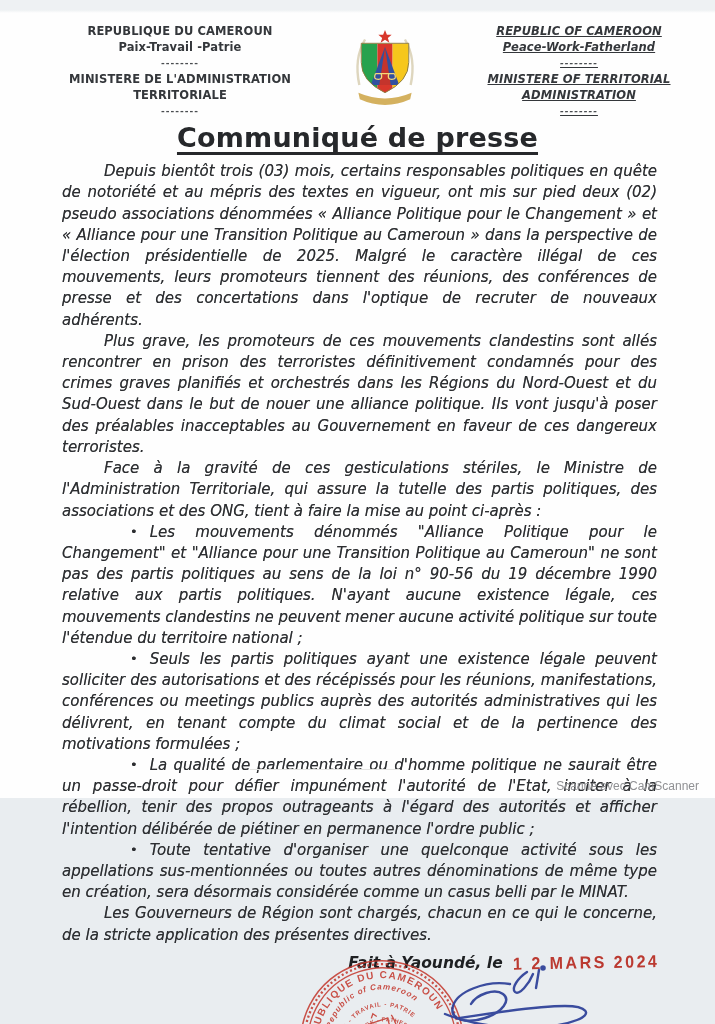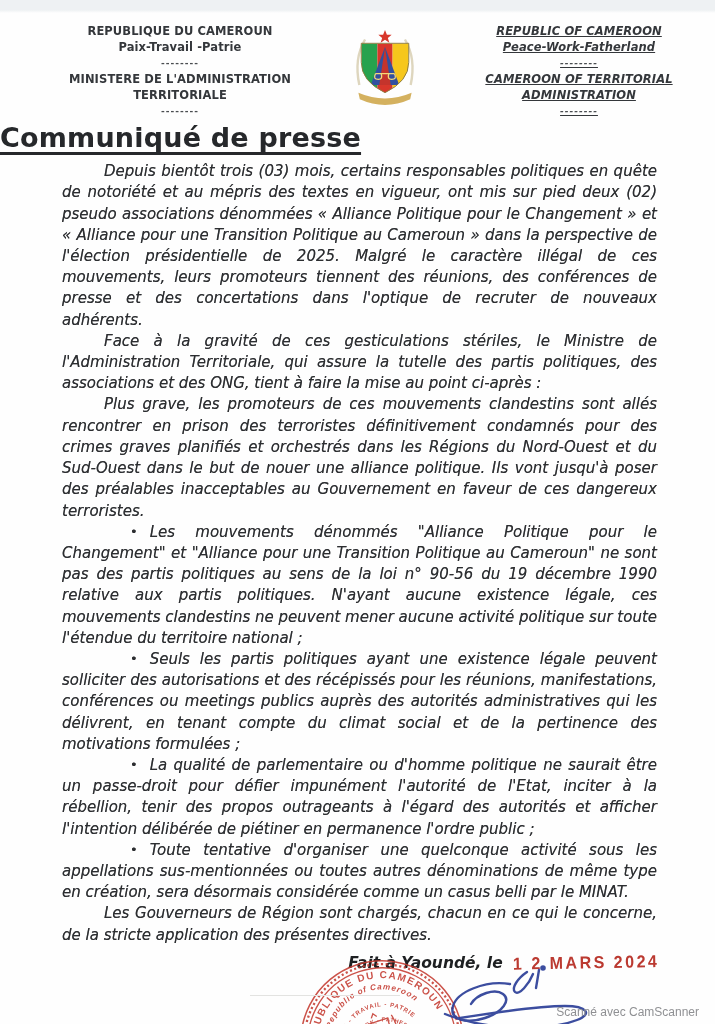--- a/index.html
+++ b/index.html
@@ -4,39 +4,39 @@
 <style>
   * { margin:0; padding:0; box-sizing:border-box; }
   html,body { width:715px; height:1024px; }
   body {
     font-family: "DejaVu Sans", sans-serif;
     background:#e9edf0;
     overflow:hidden;
   }
   .page {
     position:relative;
-    width:715px; height:1024px;
+    width:715px; height:798px;
     background:#fefefe;
     background:linear-gradient(180deg,#eef1f3 0,#eef1f3 10px,#fefefe 13px,#fefefe 100%);
     color:#2b2d30;
   }
   
   .doc-header {
     display:grid;
     grid-template-columns:240px 1fr 220px;
     padding:24px 26px 0 60px;
     align-items:start;
   }
   .hdr-block { text-align:center; font-weight:bold; font-size:11.5px; line-height:1.35; letter-spacing:.1px; color:#34373b; }
   .hdr-block.en { font-style:italic;text-decoration:underline; }
   .hdr-sep { font-size:9px; letter-spacing:1px; color:#4a4d50; line-height:1.9; font-weight:bold; }
   .hdr-center { display:flex; justify-content:center; padding-top:2px; }
   
   .doc-title {
-    text-align:left;
+    text-align:center;
     font-size:27px;
     font-weight:bold;
     color:#26282b;
     margin-top:2px;
     text-decoration:underline;
     text-underline-offset:5px;
     text-decoration-thickness:2.5px;
     letter-spacing:.2px;
   }
   
@@ -118,31 +118,31 @@
         <path d="M15,18 h50 v20 q0,20 -25,32 q-25,-12 -25,-32 z" fill="none" stroke="#8c7a3c" stroke-width="1"></path>
 
         <path d="M12,70 Q40,82 68,70 l-1.5,7 Q40,89 13.5,77 z" fill="#cfa94e" opacity=".9"></path>
       </svg>
     </div>
 
     <div class="hdr-block en">
       <div>REPUBLIC OF CAMEROON</div>
       <div>Peace-Work-Fatherland</div>
       <div class="hdr-sep">--------</div>
-      <div>CAMEROON OF TERRITORIAL ADMINISTRATION</div>
+      <div>MINISTERE OF TERRITORIAL ADMINISTRATION</div>
       <div class="hdr-sep">--------</div>
     </div>
   </header>
 
   <h1 class="doc-title">Communiqué de presse</h1>
 
   <main class="doc-body">
     <p class="para">Depuis bientôt trois (03) mois, certains responsables politiques en quête de notoriété et au mépris des textes en vigueur, ont mis sur pied deux (02) pseudo associations dénommées « Alliance Politique pour le Changement » et « Alliance pour une Transition Politique au Cameroun » dans la perspective de l'élection présidentielle de 2025. Malgré le caractère illégal de ces mouvements, leurs promoteurs tiennent des réunions, des conférences de presse et des concertations dans l'optique de recruter de nouveaux adhérents.</p>
+    <p class="para">Plus grave, les promoteurs de ces mouvements clandestins sont allés rencontrer en prison des terroristes définitivement condamnés pour des crimes graves planifiés et orchestrés dans les Régions du Nord-Ouest et du Sud-Ouest dans le but de nouer une alliance politique. Ils vont jusqu'à poser des préalables inacceptables au Gouvernement en faveur de ces dangereux terroristes.</p>
     <p class="para">Face à la gravité de ces gesticulations stériles, le Ministre de l'Administration Territoriale, qui assure la tutelle des partis politiques, des associations et des ONG, tient à faire la mise au point ci-après :</p>
-    <p class="para">Plus grave, les promoteurs de ces mouvements clandestins sont allés rencontrer en prison des terroristes définitivement condamnés pour des crimes graves planifiés et orchestrés dans les Régions du Nord-Ouest et du Sud-Ouest dans le but de nouer une alliance politique. Ils vont jusqu'à poser des préalables inacceptables au Gouvernement en faveur de ces dangereux terroristes.</p>
 
     <p class="para bullet"><span class="bmark">•</span><span>Les mouvements dénommés "Alliance Politique pour le Changement" et "Alliance pour une Transition Politique au Cameroun" ne sont pas des partis politiques au sens de la loi n° 90-56 du 19 décembre 1990 relative aux partis politiques. N'ayant aucune existence légale, ces mouvements clandestins ne peuvent mener aucune activité politique sur toute l'étendue du territoire national ;</span></p>
     <p class="para bullet"><span class="bmark">•</span><span>Seuls les partis politiques ayant une existence légale peuvent solliciter des autorisations et des récépissés pour les réunions, manifestations, conférences ou meetings publics auprès des autorités administratives qui les délivrent, en tenant compte du climat social et de la pertinence des motivations formulées ;</span></p>
     <p class="para bullet"><span class="bmark">•</span><span>La qualité de parlementaire ou d'homme politique ne saurait être un passe-droit pour défier impunément l'autorité de l'Etat, inciter à la rébellion, tenir des propos outrageants à l'égard des autorités et afficher l'intention délibérée de piétiner en permanence l'ordre public ;</span></p>
     <p class="para bullet"><span class="bmark">•</span><span>Toute tentative d'organiser une quelconque activité sous les appellations sus-mentionnées ou toutes autres dénominations de même type en création, sera désormais considérée comme un casus belli par le MINAT.</span></p>
 
     <p class="para">Les Gouverneurs de Région sont chargés, chacun en ce qui le concerne, de la stricte application des présentes directives.</p>
   </main>
 
   <div class="sig-area">

